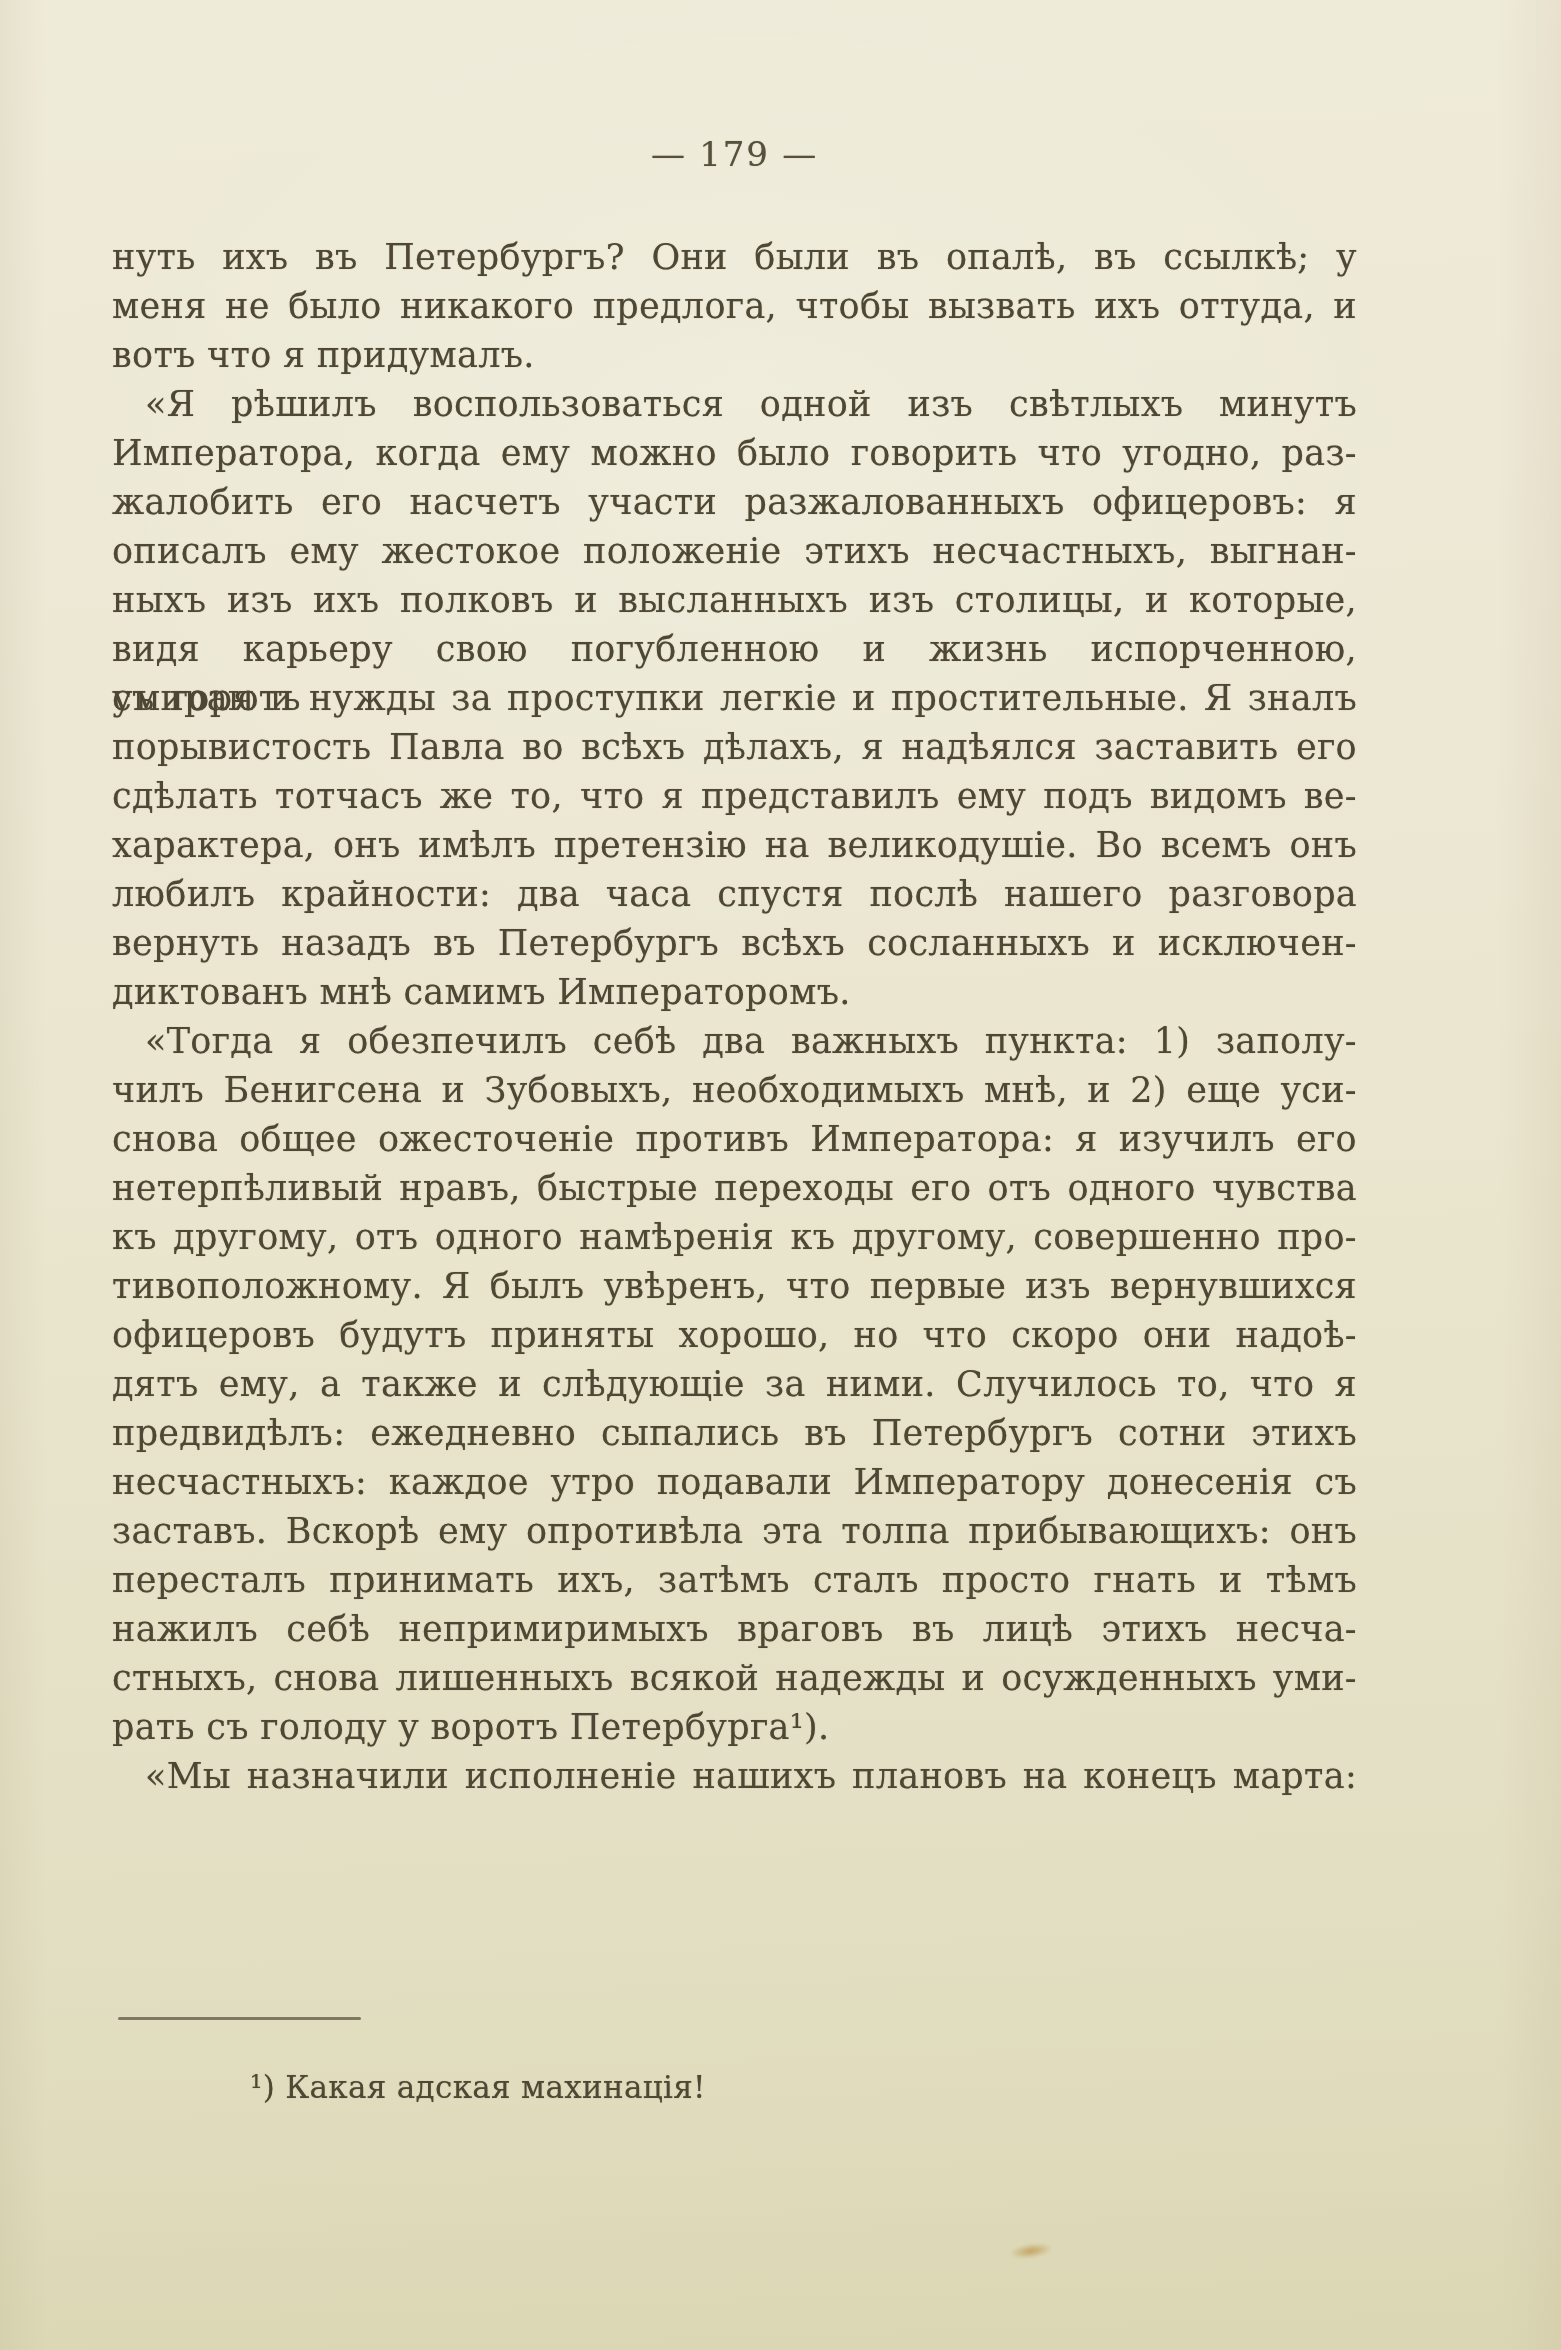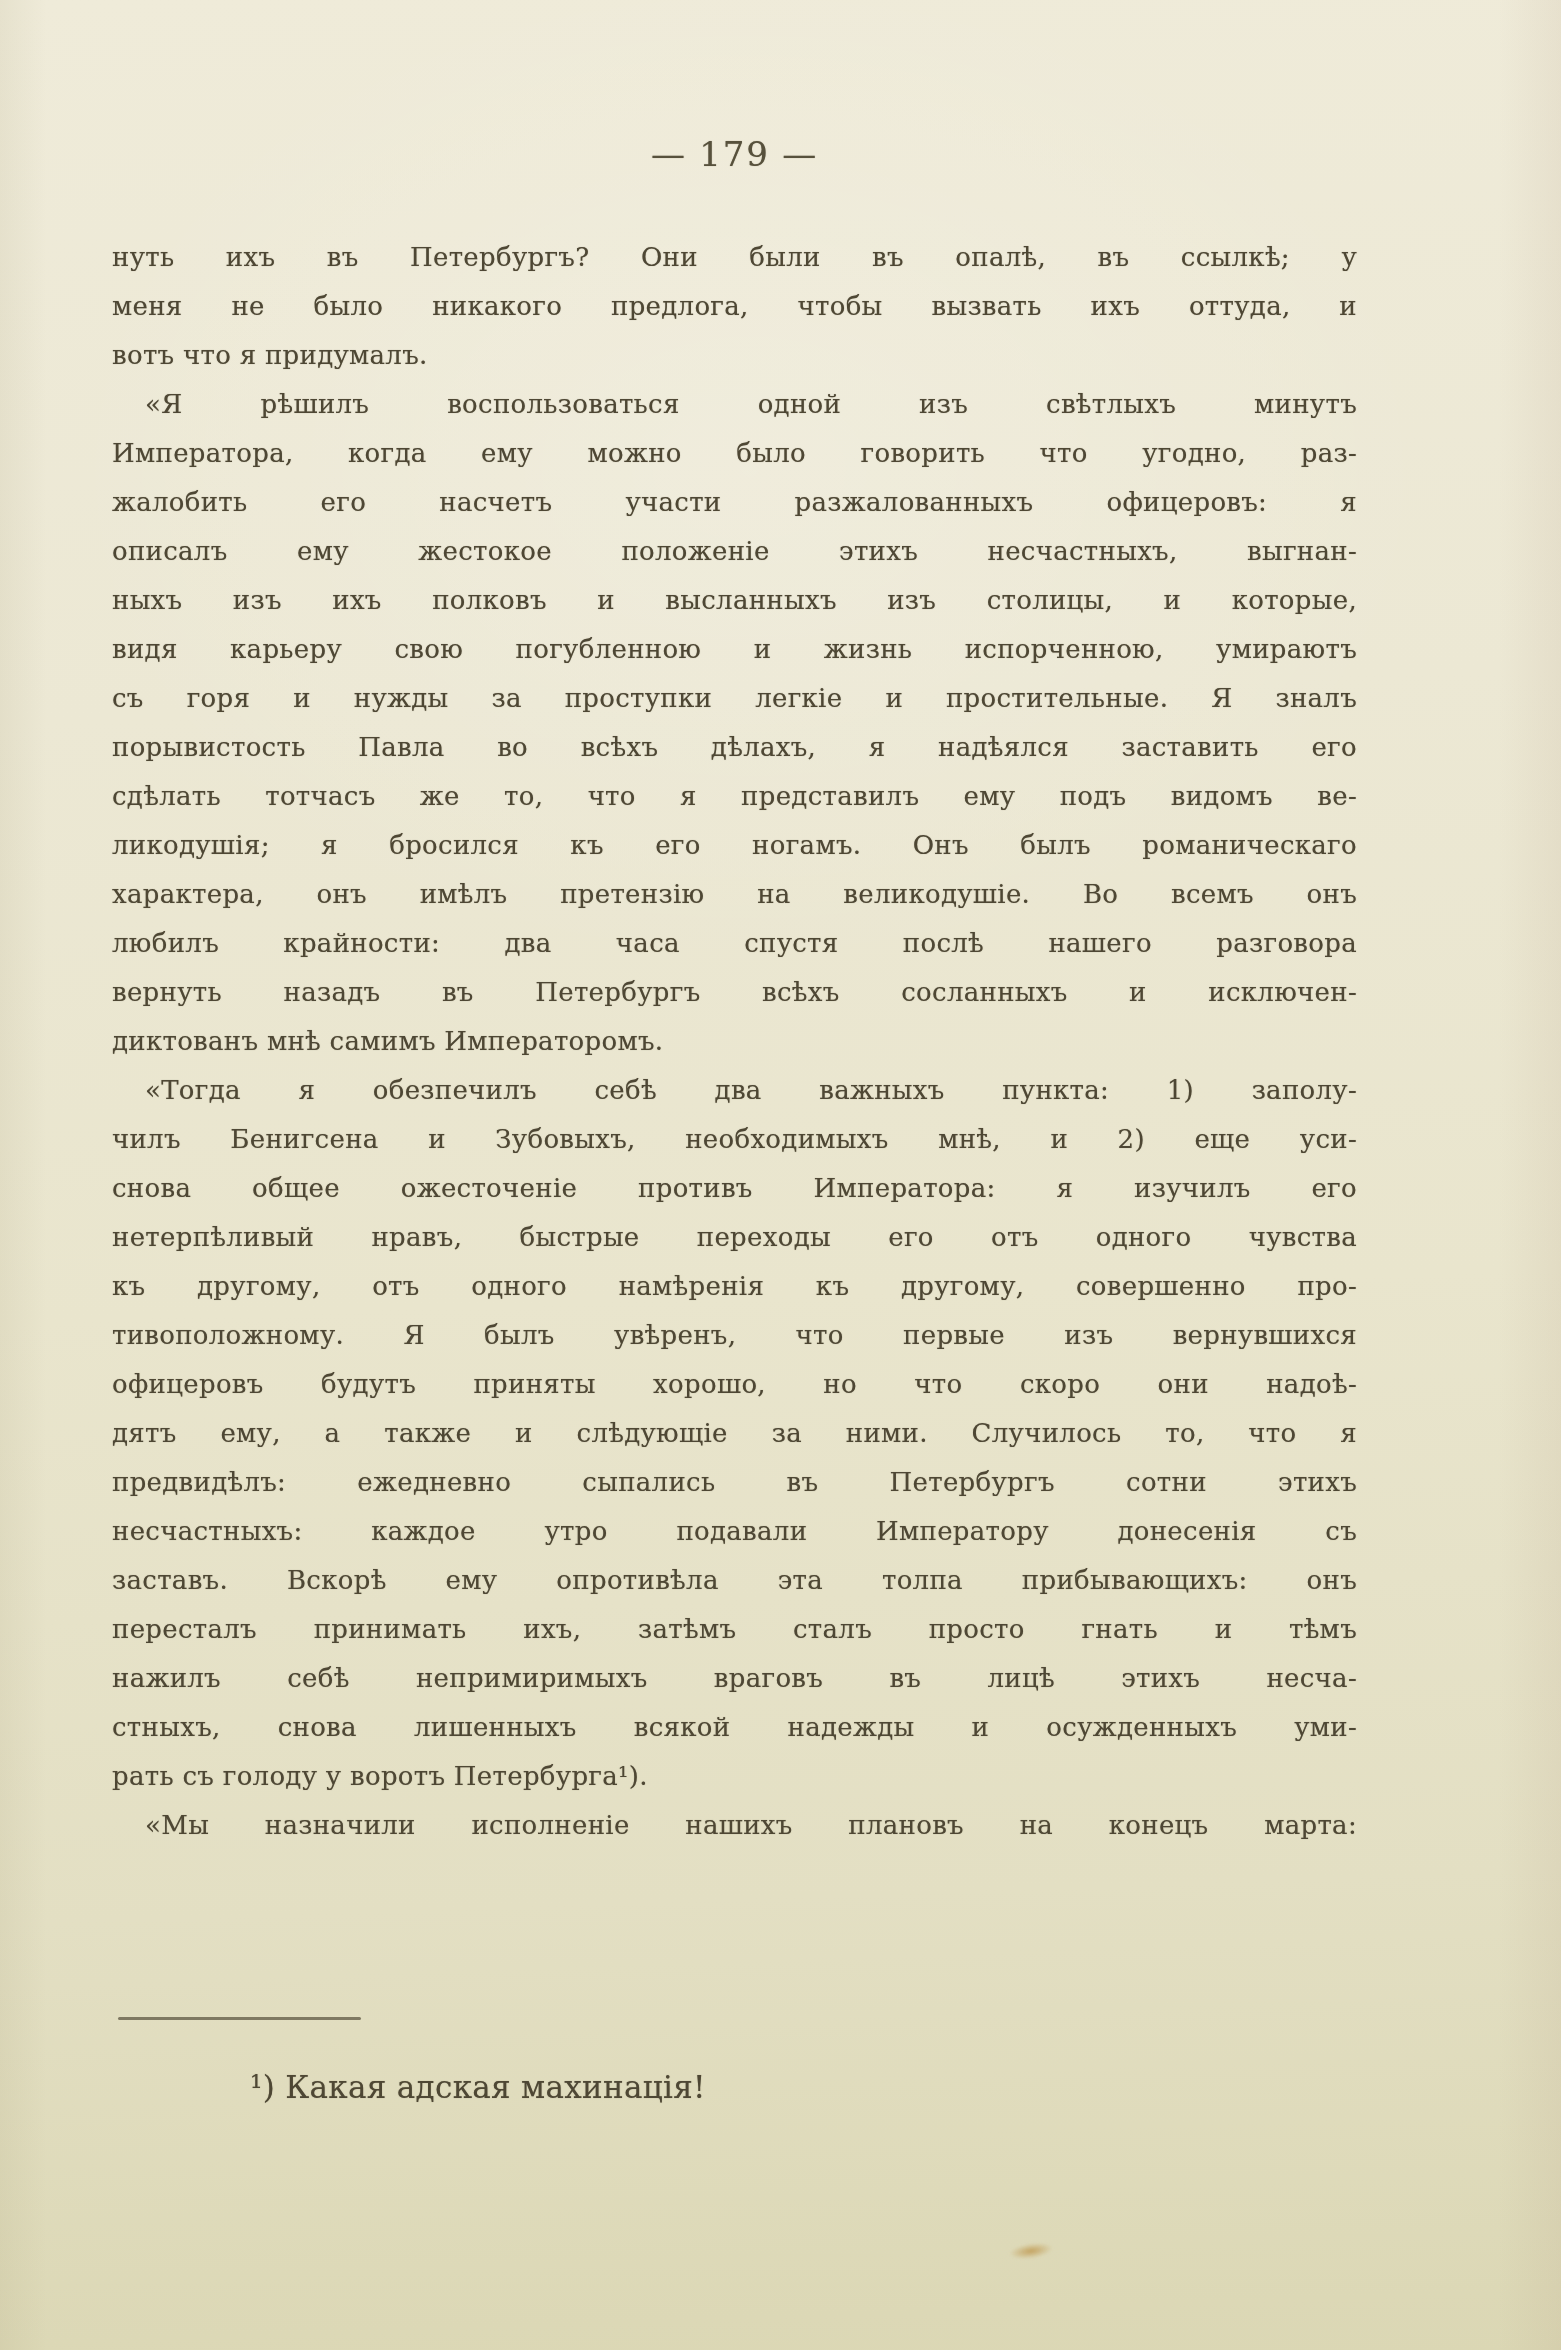--- a/index.html
+++ b/index.html
@@ -29,21 +29,21 @@
     font-size: 34px;
     letter-spacing: 1.8px;
     color: #57513c;
     text-shadow: 0 0 0.9px rgba(87,81,60,0.55);
   }
   .body-text {
     position: absolute;
     top: 233px;
     left: 112px;
     width: 1245px;
-    font-size: 26px;
+    font-size: 35px;
     letter-spacing: 0.3px;
     text-shadow: 0 0 0.9px rgba(78,71,52,0.5);
   }
   .ln {
     height: 49px;
     line-height: 49px;
     text-align: justify;
     text-align-last: justify;
     white-space: normal;
   }
@@ -99,21 +99,20 @@
     <div class="ln end">вотъ что я придумалъ.</div>
     <div class="ln ind">«Я рѣшилъ воспользоваться одной изъ свѣтлыхъ минутъ</div>
     <div class="ln">Императора, когда ему можно было говорить что угодно, раз-</div>
     <div class="ln">жалобить его насчетъ участи разжалованныхъ офицеровъ: я</div>
     <div class="ln">описалъ ему жестокое положеніе этихъ несчастныхъ, выгнан-</div>
     <div class="ln">ныхъ изъ ихъ полковъ и высланныхъ изъ столицы, и которые,</div>
     <div class="ln">видя карьеру свою погубленною и жизнь испорченною, умираютъ</div>
     <div class="ln">съ горя и нужды за проступки легкіе и простительные. Я зналъ</div>
     <div class="ln">порывистость Павла во всѣхъ дѣлахъ, я надѣялся заставить его</div>
     <div class="ln">сдѣлать тотчасъ же то, что я представилъ ему подъ видомъ ве-</div>
-    <div class="ln">ликодушія; я бросился къ его ногамъ. Онъ былъ романическаго</div>
     <div class="ln">характера, онъ имѣлъ претензію на великодушіе. Во всемъ онъ</div>
     <div class="ln">любилъ крайности: два часа спустя послѣ нашего разговора</div>
     <div class="ln">вернуть назадъ въ Петербургъ всѣхъ сосланныхъ и исключен-</div>
     <div class="ln end">диктованъ мнѣ самимъ Императоромъ.</div>
     <div class="ln ind">«Тогда я обезпечилъ себѣ два важныхъ пункта: 1) заполу-</div>
     <div class="ln">чилъ Бенигсена и Зубовыхъ, необходимыхъ мнѣ, и 2) еще уси-</div>
     <div class="ln">снова общее ожесточеніе противъ Императора: я изучилъ его</div>
     <div class="ln">нетерпѣливый нравъ, быстрые переходы его отъ одного чувства</div>
     <div class="ln">къ другому, отъ одного намѣренія къ другому, совершенно про-</div>
     <div class="ln">тивоположному. Я былъ увѣренъ, что первые изъ вернувшихся</div>

